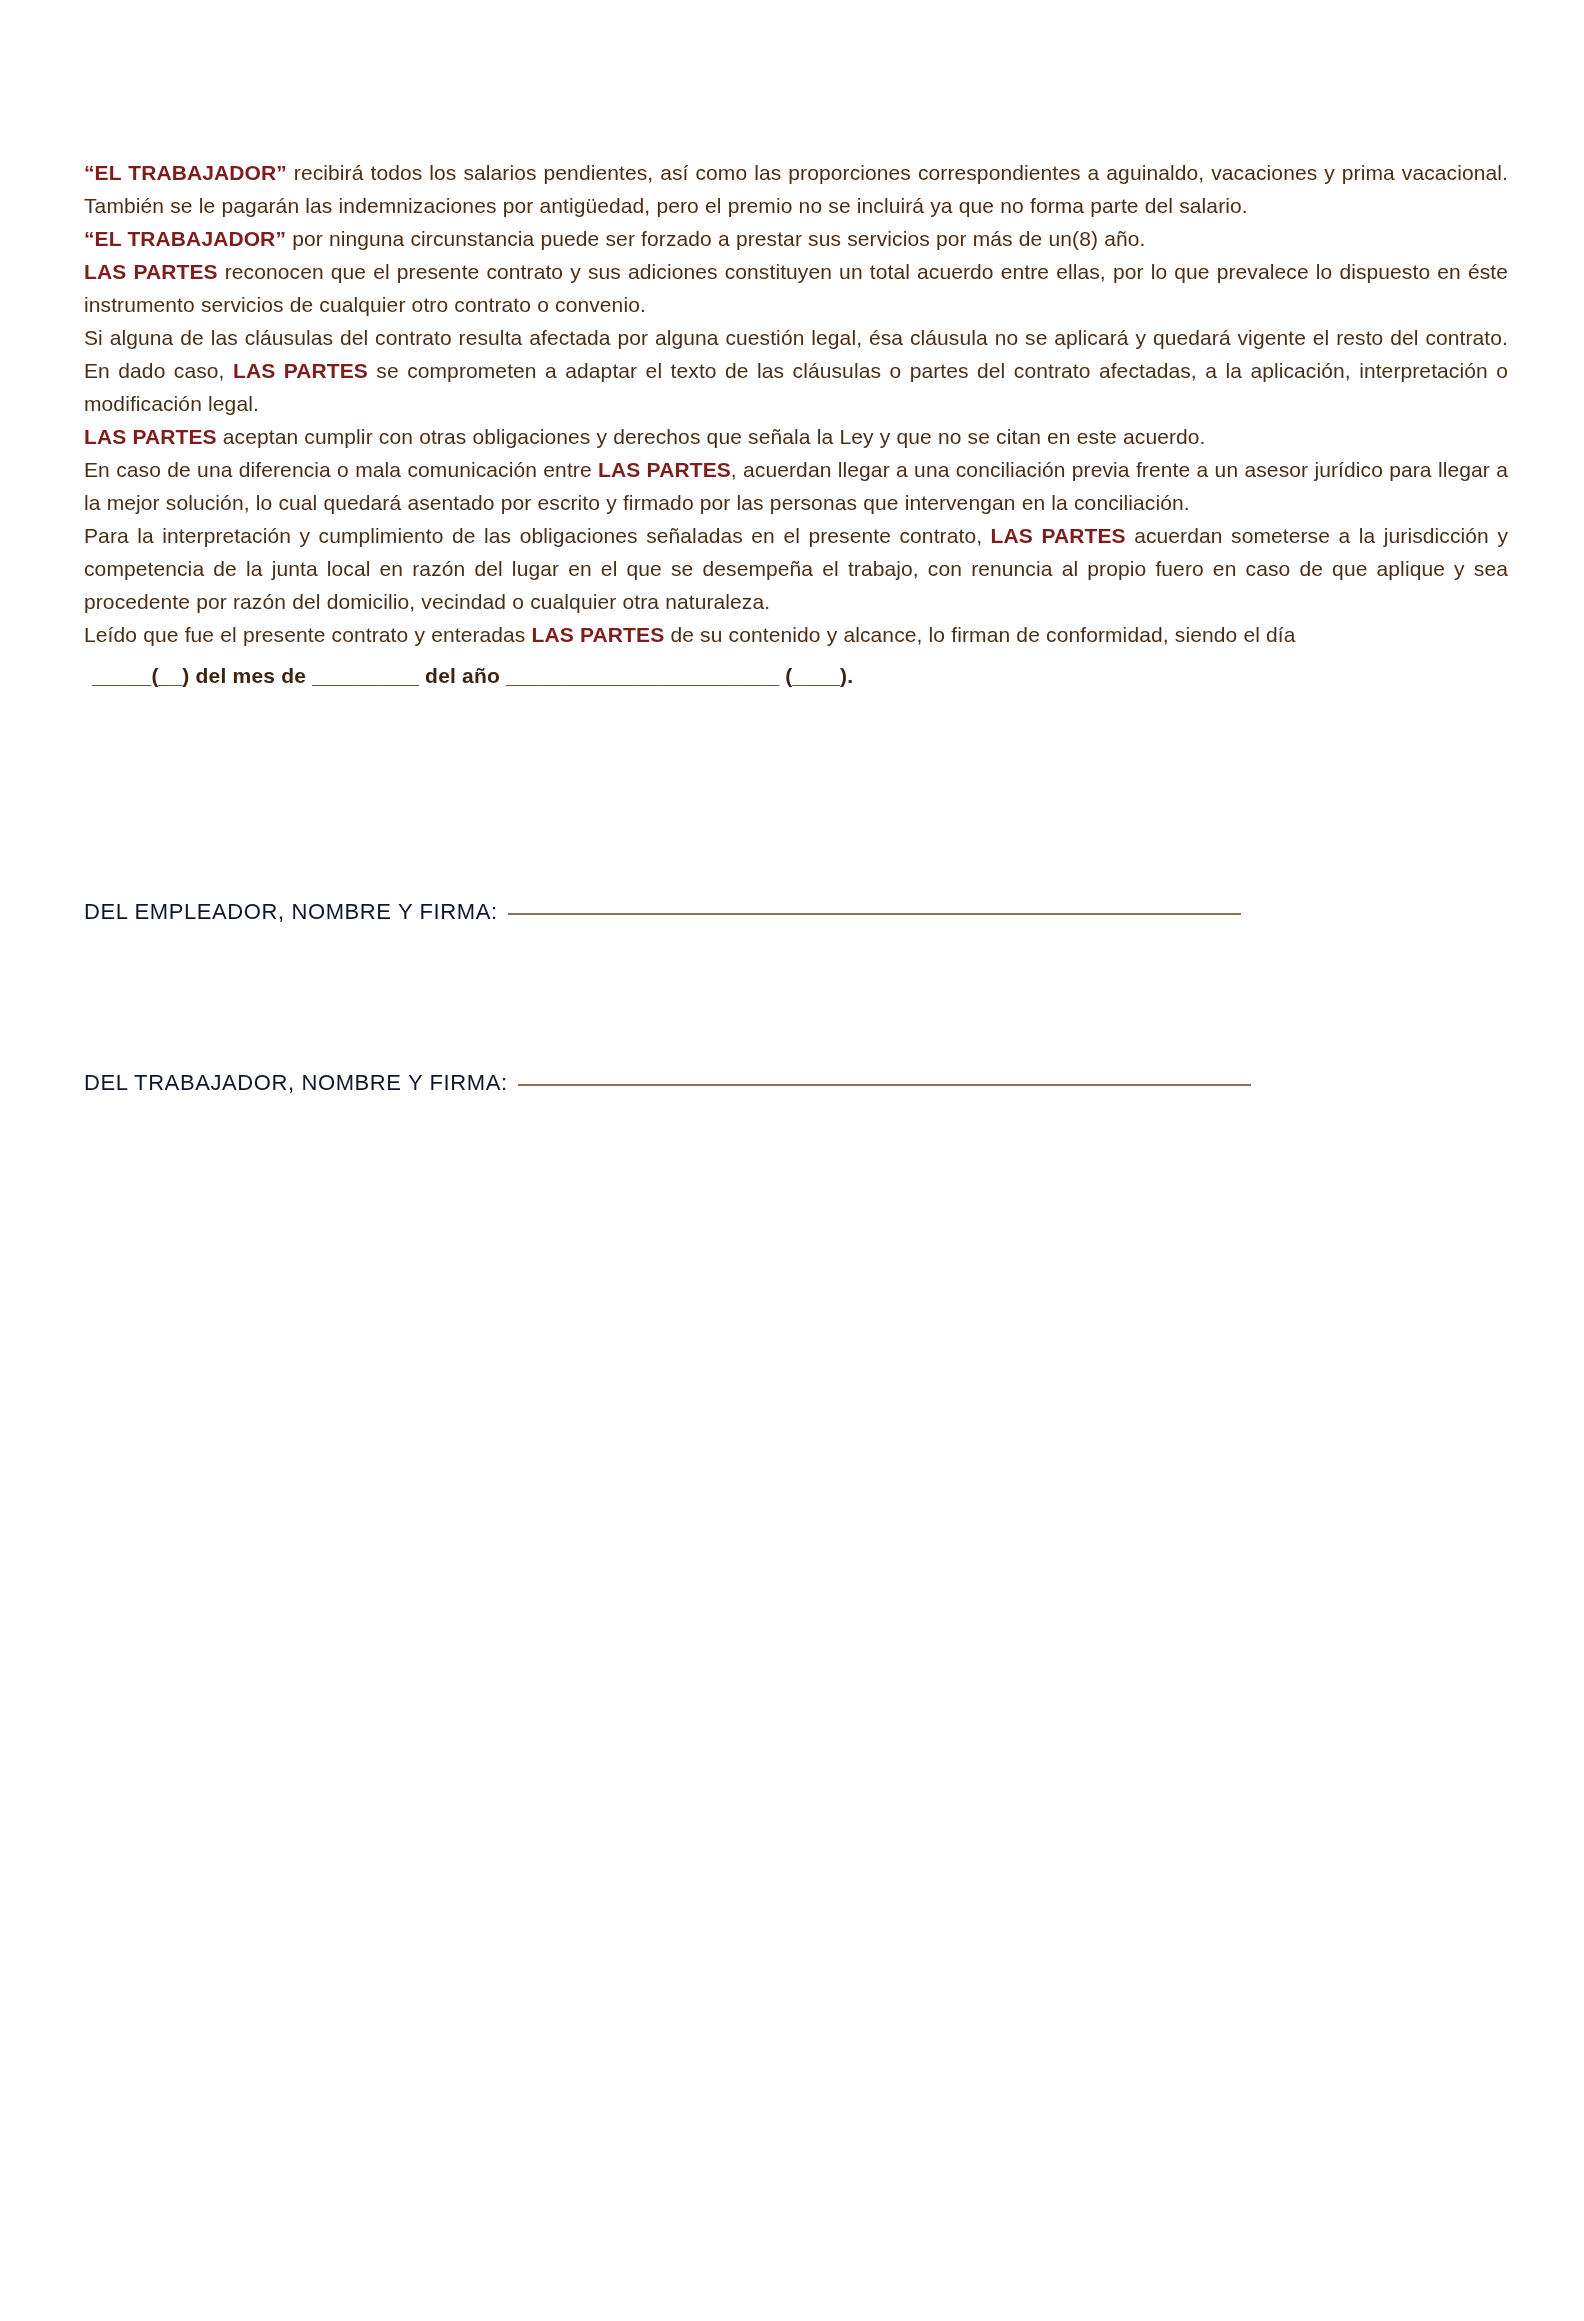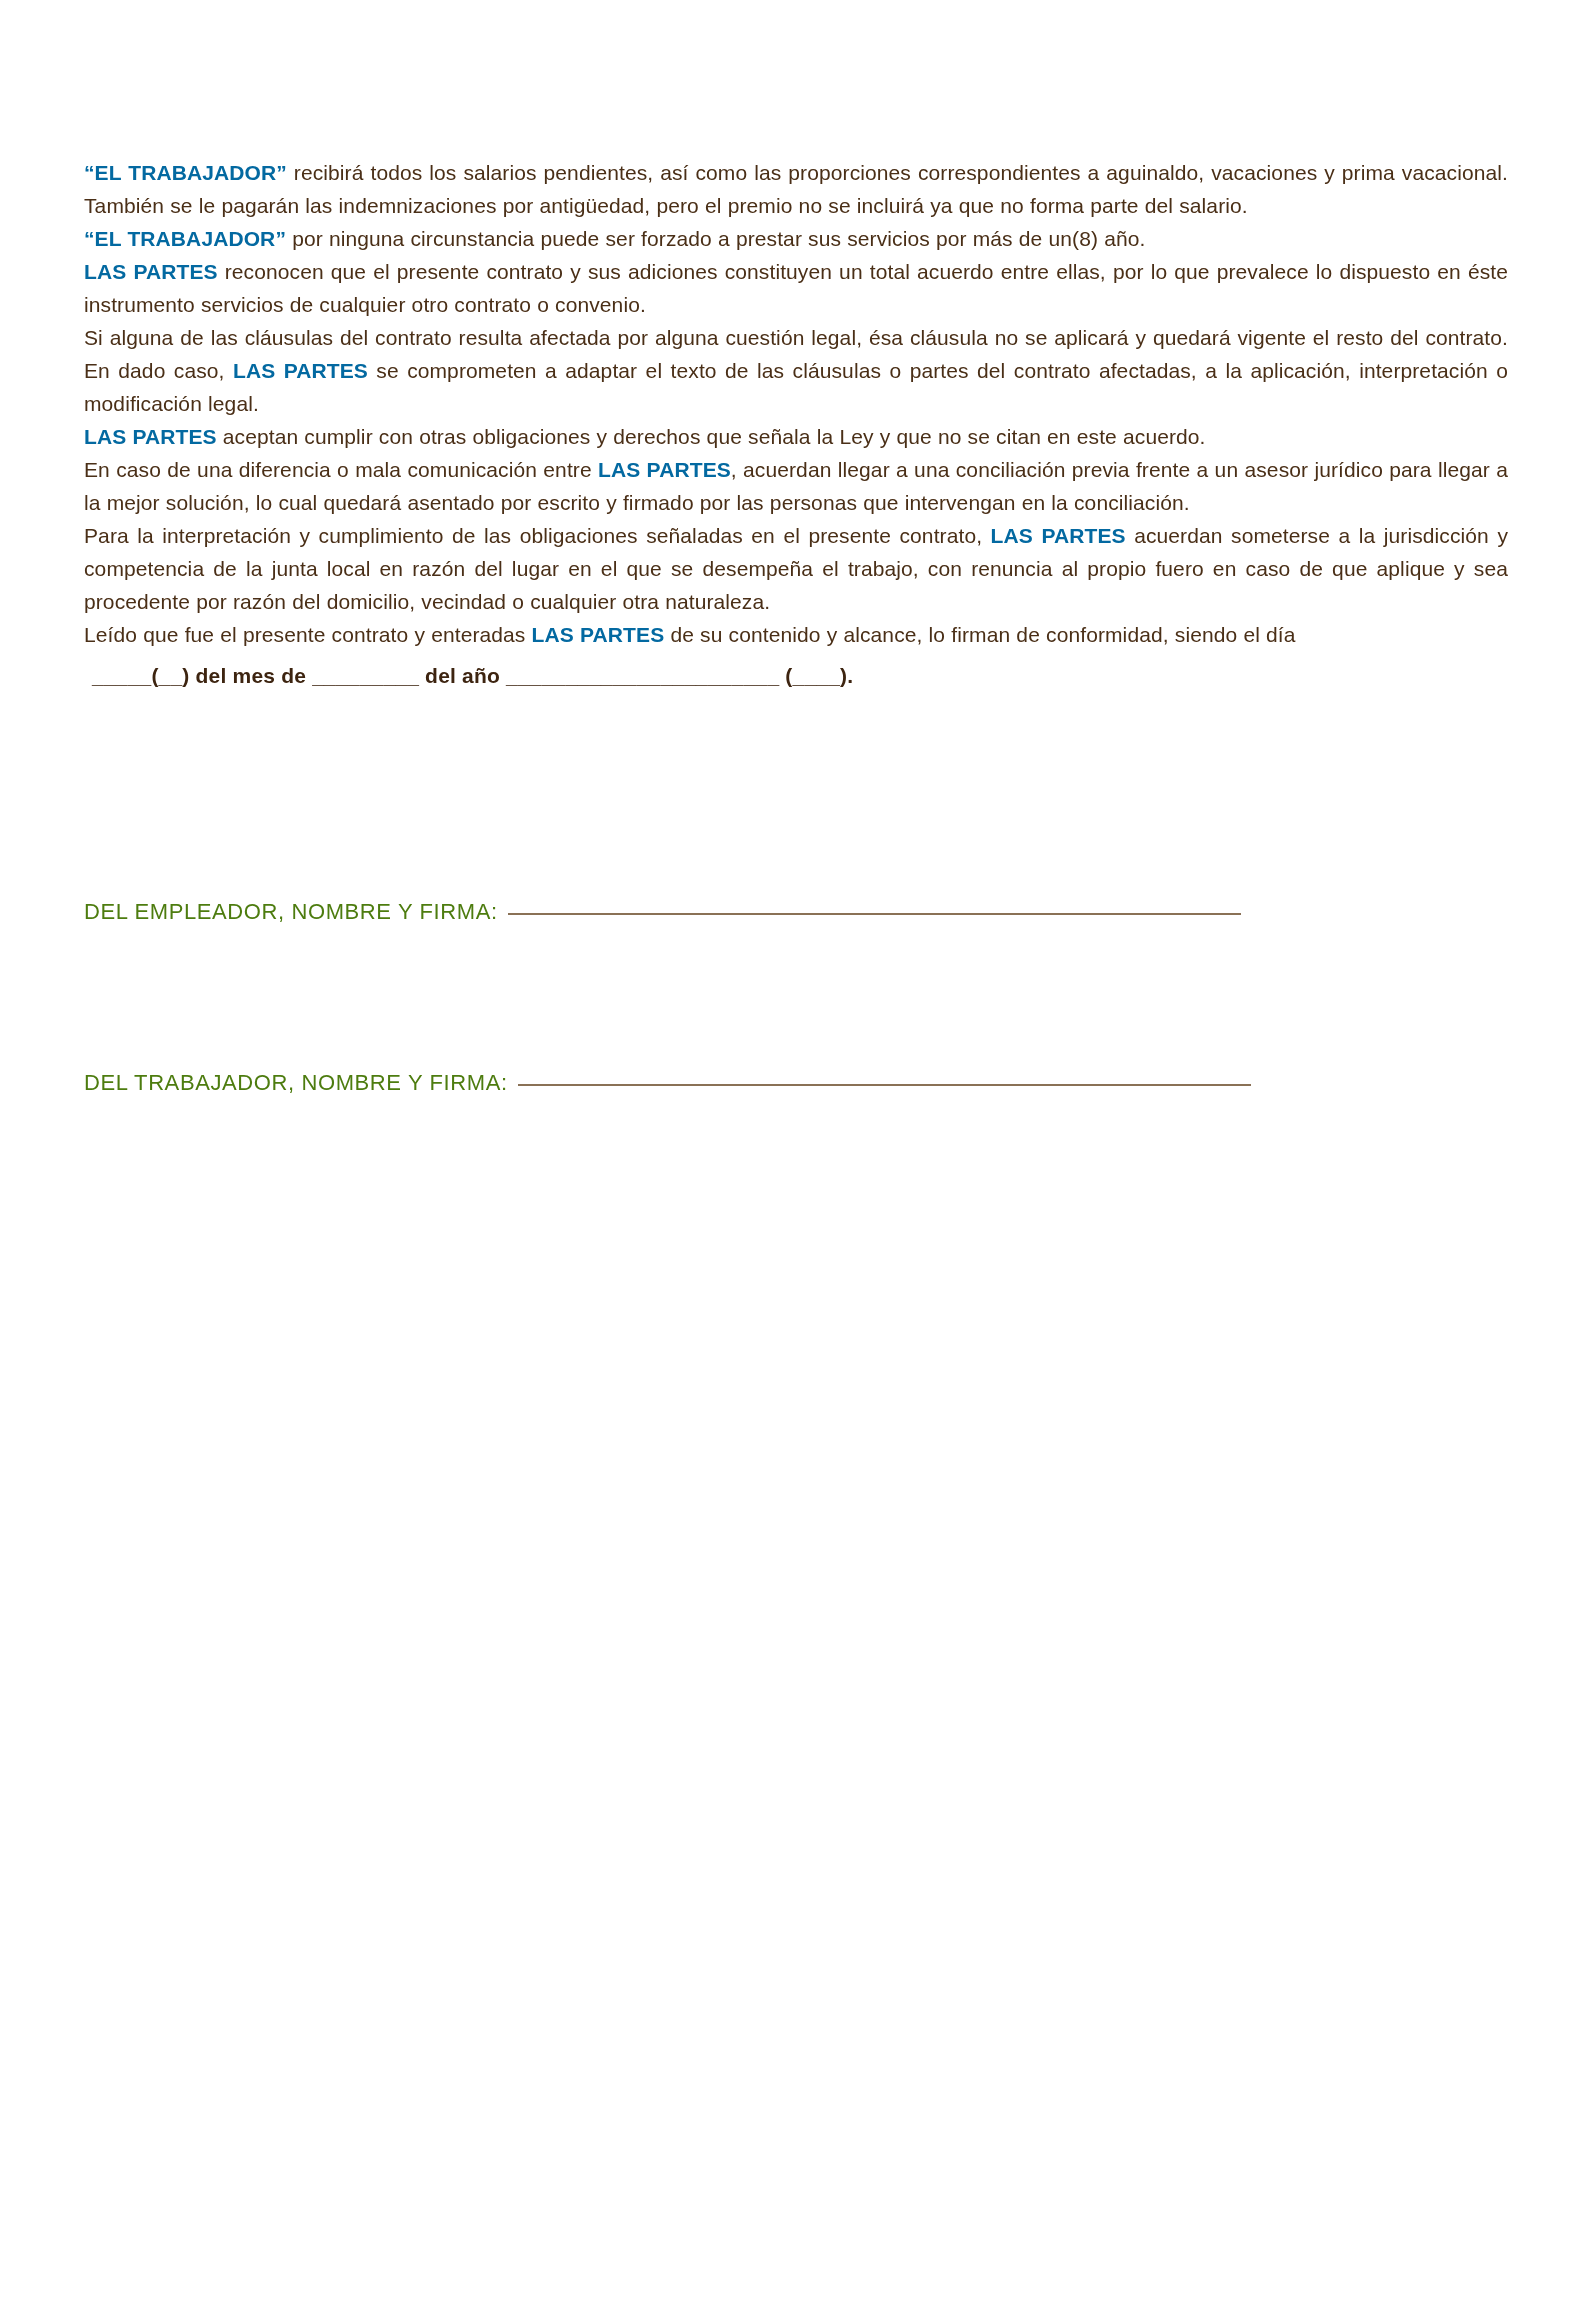--- a/index.html
+++ b/index.html
@@ -37,21 +37,21 @@
     color: #4a2f17;
     letter-spacing: 0.1px;
     font-stretch: condensed;
     word-spacing: 0.2px;
   }
   p.para.last-left {
     text-align: left;
   }
   .b {
     font-weight: bold;
-    color: #0369a1;
+    color: #7f1d1d;
   }
   .blanks-line {
     margin: 8px;
     padding: 0;
     font-size: 21px;
     line-height: 33px;
     font-weight: bold;
     color: #3d2410;
     letter-spacing: 0.2px;
     white-space: nowrap;
@@ -64,21 +64,21 @@
   .sig-row {
     display: flex;
     align-items: baseline;
     font-size: 22px;
     line-height: 28px;
     color: #6b4a2c;
     letter-spacing: 0.6px;
   }
   .sig-label {
     white-space: nowrap;
-    color: #4d7c0f;
+    color: #0f172a;
   }
   .sig-rule {
     display: inline-block;
     height: 0;
     border-bottom: 2.4px solid #8a7156;
     margin-left: 10px;
     position: relative;
     top: -4px;
   }
   .sig-rule.employer { width: 733px; }

